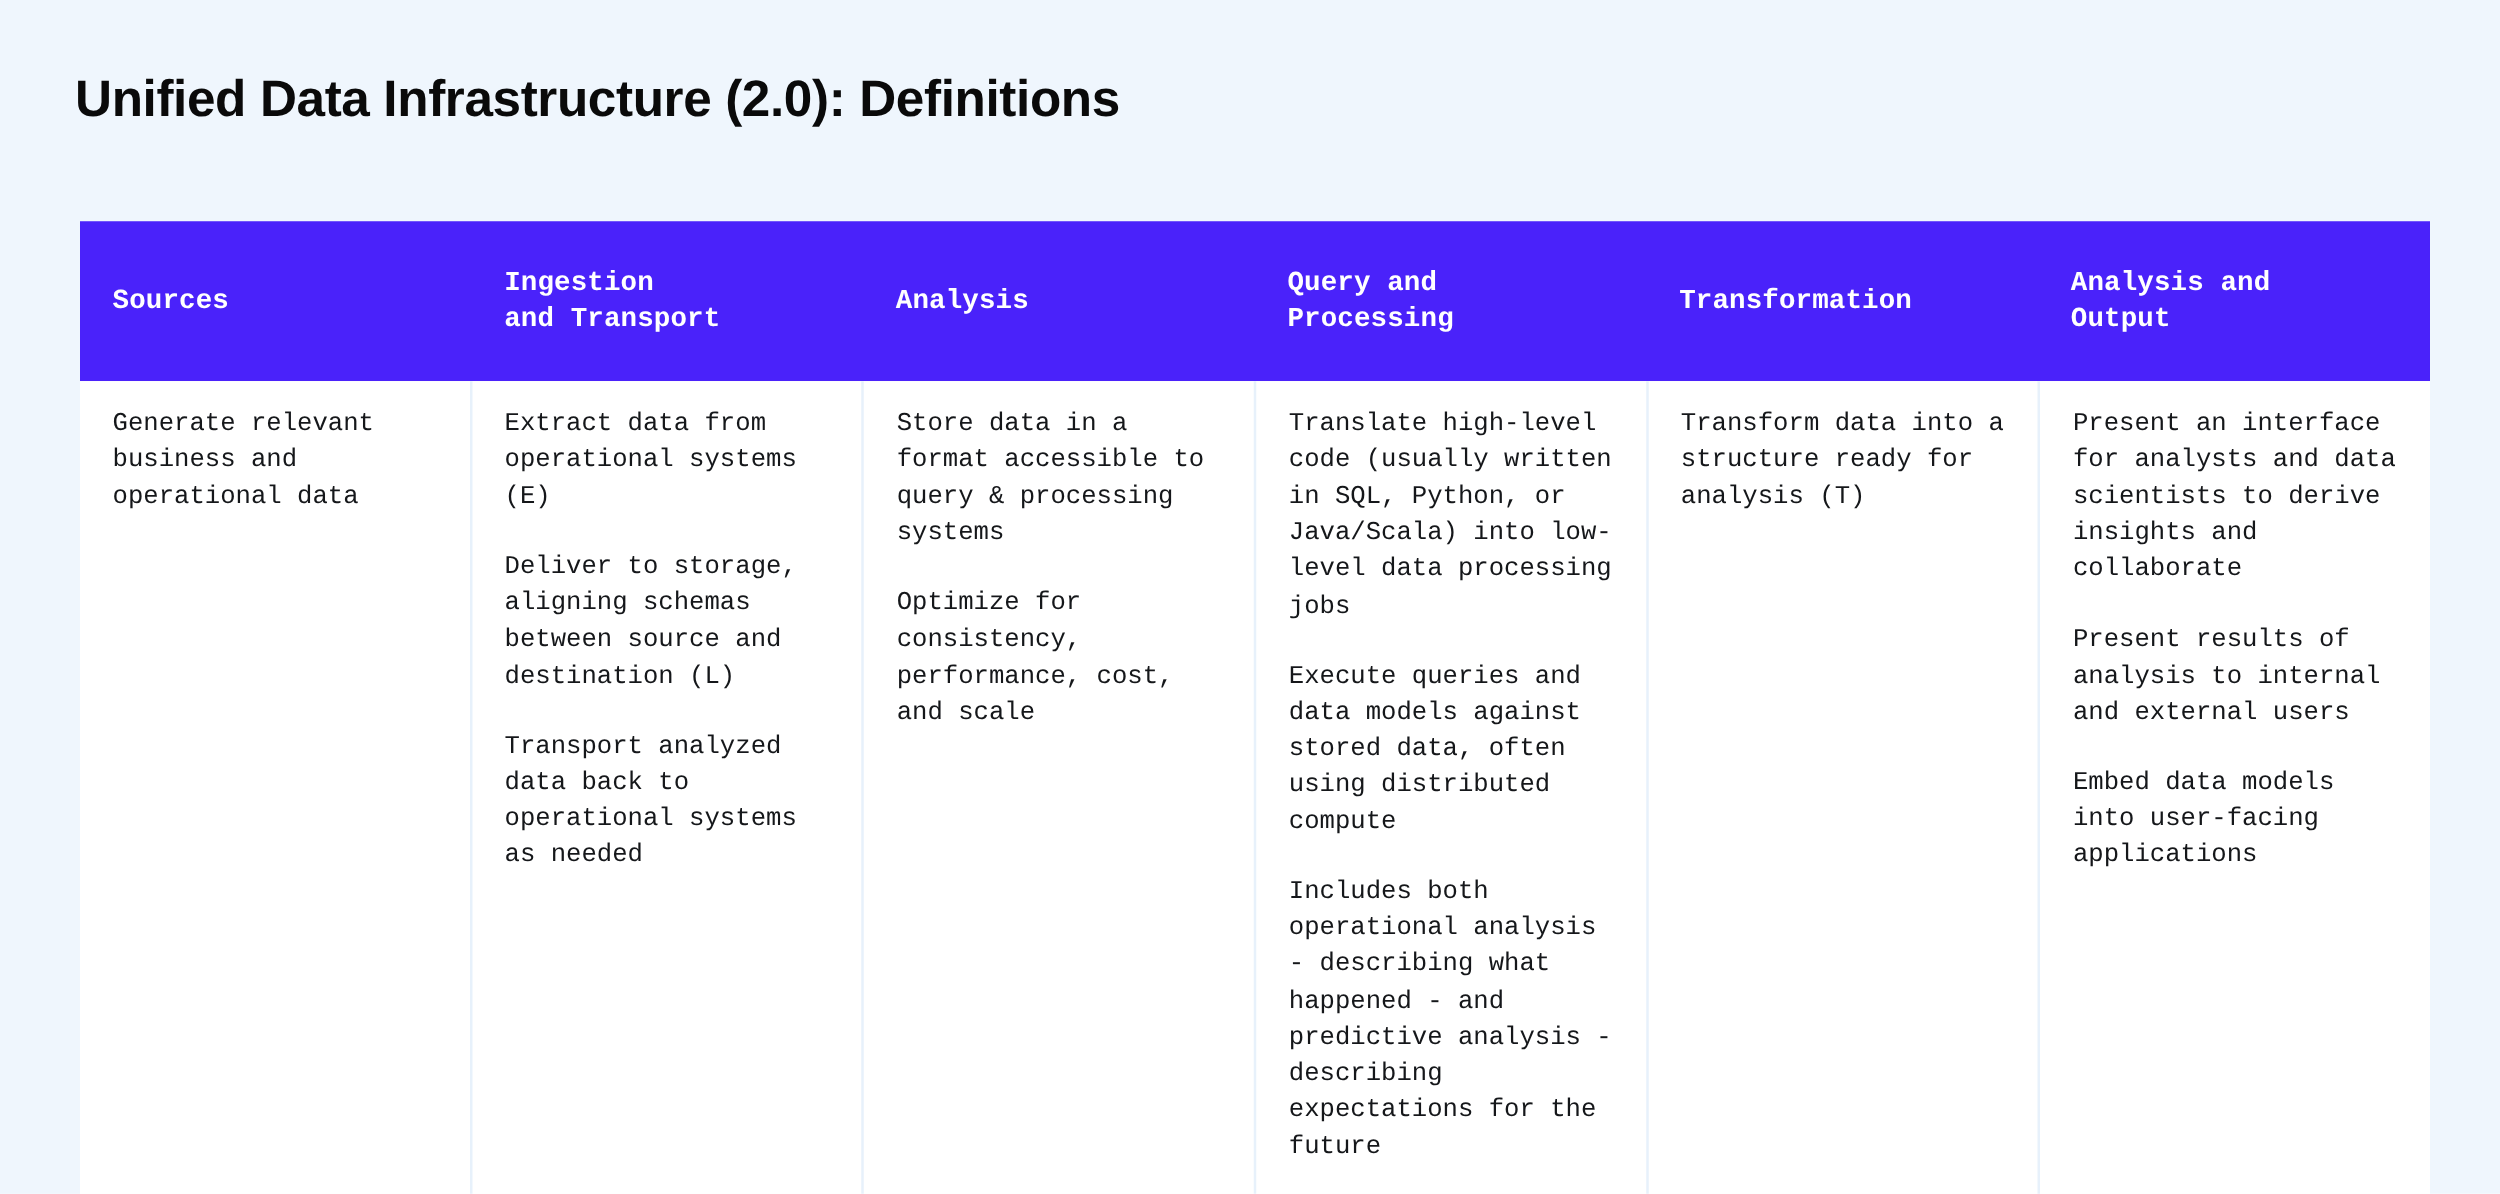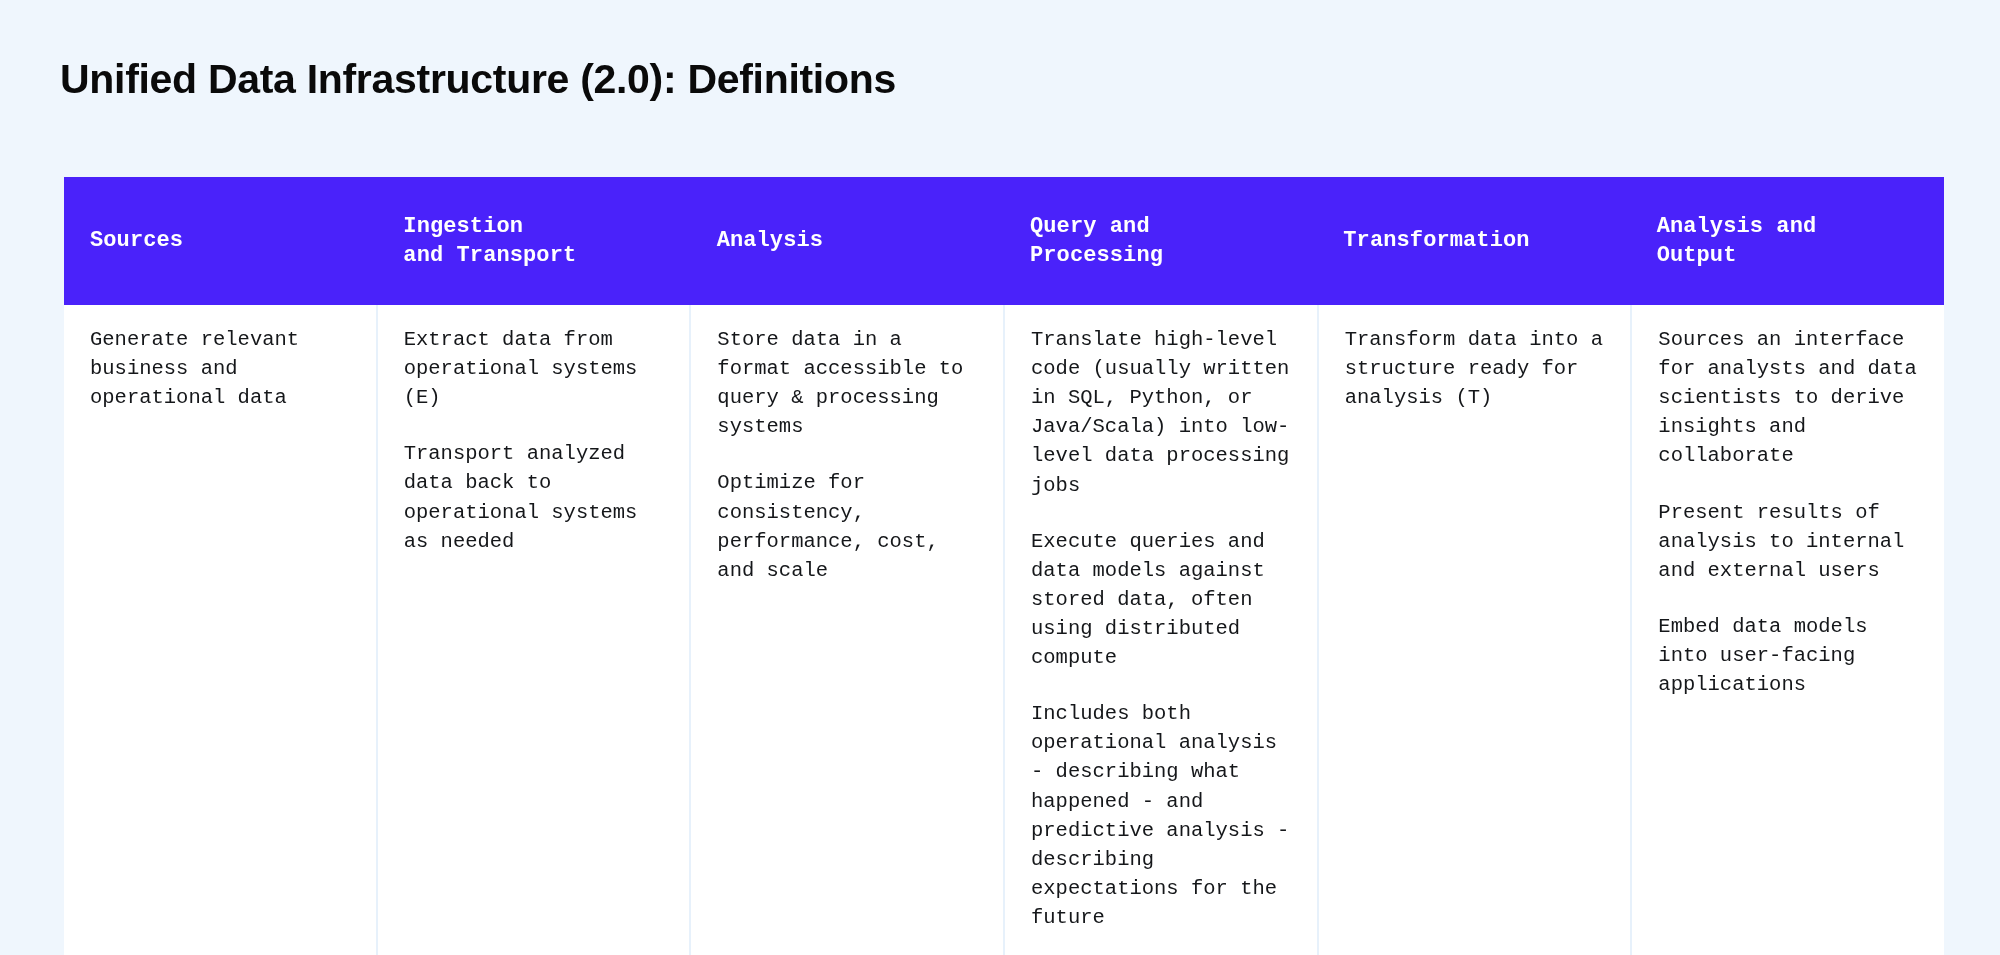--- a/index.html
+++ b/index.html
@@ -133,39 +133,40 @@
     </div>
 
     <div class="matrix-body">
 
       <div class="body-cell">
         <p class="cell-para">Generate relevant business and operational data</p>
       </div>
 
       <div class="body-cell">
         <p class="cell-para">Extract data from operational systems (E)</p>
+        <p class="cell-para">Deliver to storage, aligning schemas between source and destination (L)</p>
         <p class="cell-para">Transport analyzed data back to operational systems as needed</p>
       </div>
 
       <div class="body-cell">
         <p class="cell-para">Store data in a format accessible to query &amp; processing systems</p>
         <p class="cell-para">Optimize for consistency, performance, cost, and scale</p>
       </div>
 
       <div class="body-cell">
         <p class="cell-para">Translate high-level code (usually written in SQL, Python, or Java/Scala) into low-level data processing jobs</p>
         <p class="cell-para">Execute queries and data models against stored data, often using distributed compute</p>
         <p class="cell-para">Includes both operational analysis - describing what happened - and predictive analysis - describing expectations for the future</p>
       </div>
 
       <div class="body-cell">
         <p class="cell-para">Transform data into a structure ready for analysis (T)</p>
       </div>
 
       <div class="body-cell">
-        <p class="cell-para">Sources an interface for analysts and data scientists to derive insights and collaborate</p>
+        <p class="cell-para">Present an interface for analysts and data scientists to derive insights and collaborate</p>
         <p class="cell-para">Present results of analysis to internal and external users</p>
         <p class="cell-para">Embed data models into user-facing applications</p>
       </div>
 
     </div>
   </div>
 </div>
 
 </body></html>

